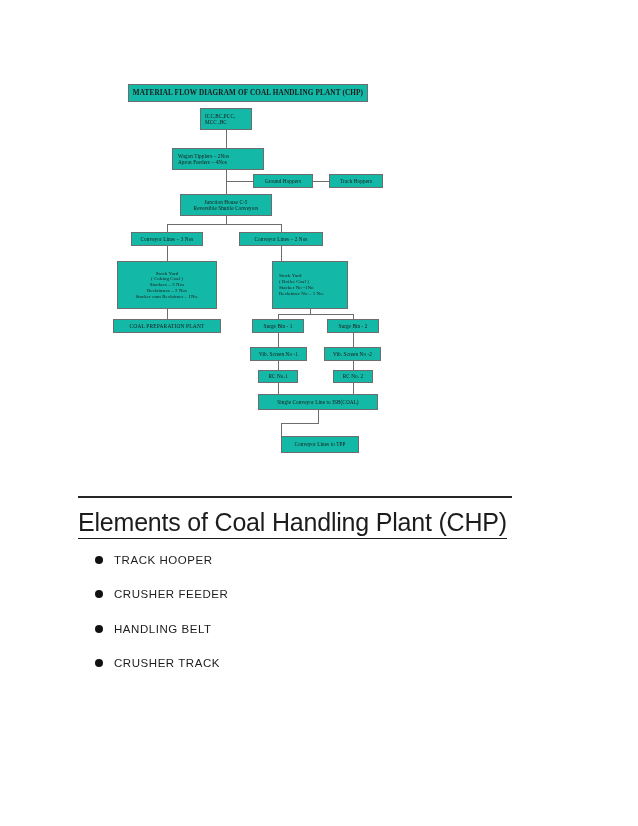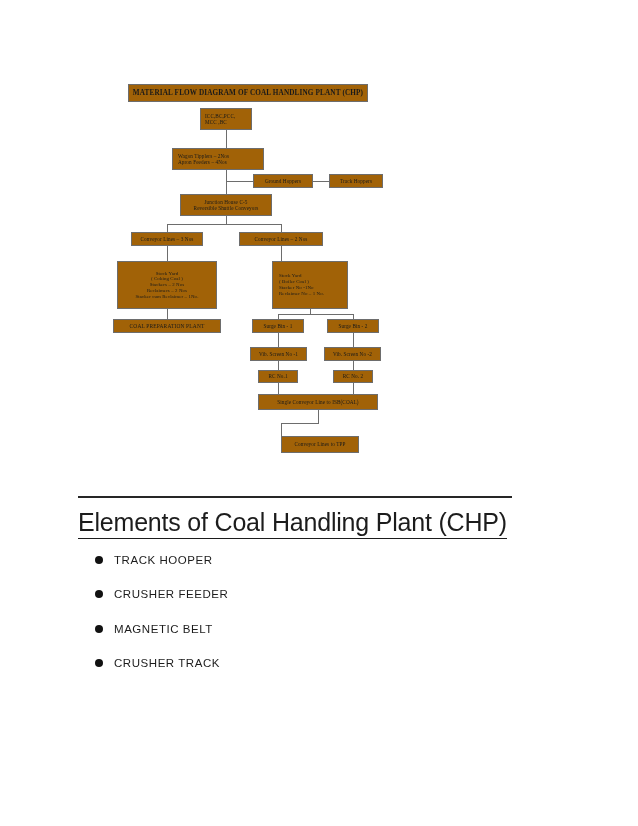--- a/index.html
+++ b/index.html
@@ -20,21 +20,21 @@
   #diagram {
     position: absolute;
     left: 0;
     top: 0;
     width: 638px;
     height: 480px;
   }
   .box {
     position: absolute;
     border: 1px solid #6d6d6d;
-    background: #a16207;
+    background: #14b8a6;
     box-sizing: border-box;
     display: flex;
     flex-direction: column;
     align-items: center;
     justify-content: center;
     text-align: center;
     font-family: "Liberation Serif", serif;
     color: #1a1a1a;
     line-height: 1.18;
     letter-spacing: 0.1px;
@@ -250,21 +250,21 @@
     <li>
       <span class="bullet"></span>
       <span>TRACK HOOPER</span>
     </li>
     <li>
       <span class="bullet"></span>
       <span>CRUSHER FEEDER</span>
     </li>
     <li>
       <span class="bullet"></span>
-      <span>MAGNETIC BELT</span>
+      <span>HANDLING BELT</span>
     </li>
     <li>
       <span class="bullet"></span>
       <span>CRUSHER TRACK</span>
     </li>
   </ul>
 
 </div>
 
 </body></html>

